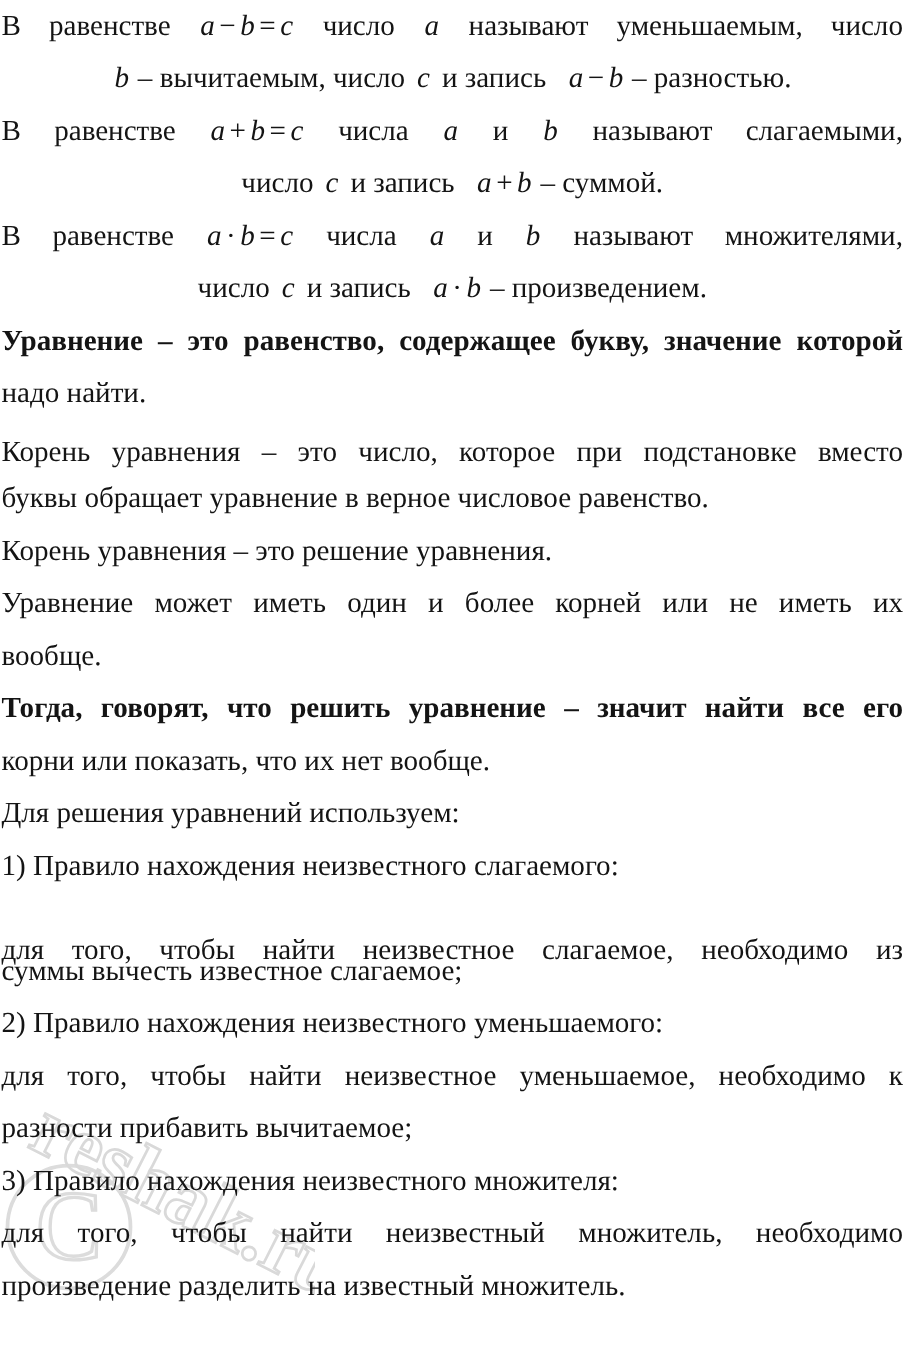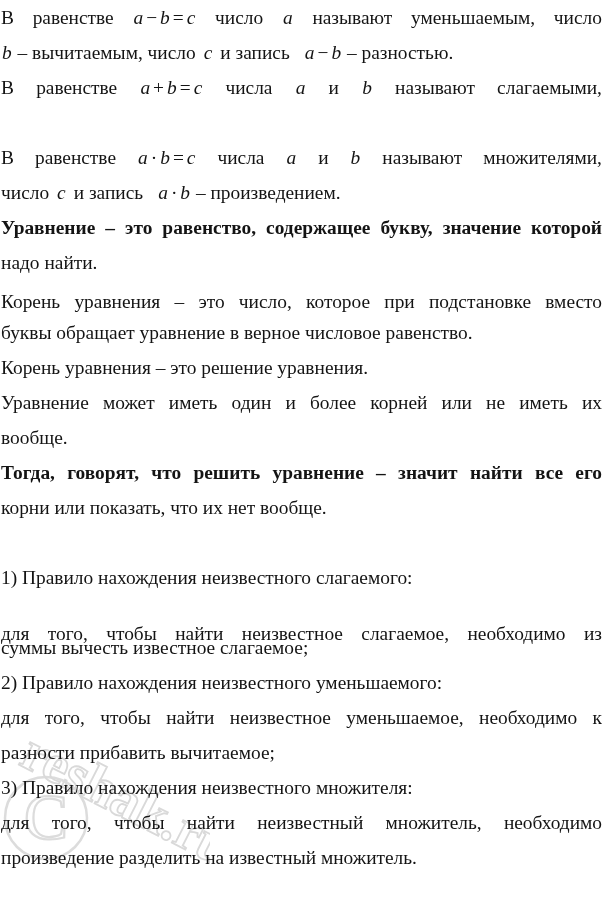--- a/index.html
+++ b/index.html
@@ -49,21 +49,21 @@
     white-space: nowrap;
     letter-spacing: 0;
   }
   
   .line.just {
     display: flex;
     justify-content: space-between;
     white-space: nowrap;
   }
   .line.just > .w { flex: 0 0 auto; }
-  .line.flow { white-space: nowrap; }
+  .line.flow { white-space: nowrap; text-align: center; }
 
   .mi {
     font-style: italic;
     font-family: "Liberation Serif", "DejaVu Serif", serif;
     padding: 0 1px;
   }
   .op { font-style: normal; padding: 0 2px; }
   .sp { display: inline-block; width: 7px; }
   .sp2 { display: inline-block; width: 14px; }
 </style>
@@ -106,20 +106,23 @@
         <span class="w">равенстве</span>
       <span class="w"><span class="mi">a</span><span class="op">+</span><span class="mi">b</span><span class="op">=</span><span class="mi">c</span></span>
       <span class="w">числа</span>
         <span class="w mi">a</span>
         <span class="w">и</span>
         <span class="w mi">b</span>
         <span class="w">называют</span>
         <span class="w">слагаемыми,</span>
     </div>
 
+    <div class="line flow" style="top:105px">
+      число<span class="sp"></span><span class="mi">c</span><span class="sp"></span>и запись<span class="sp2"></span><span><span class="mi">a</span><span class="op">+</span><span class="mi">b</span></span> – суммой.
+    </div>
 
     <div class="line just" style="top:140px">
       <span class="w">В</span>
         <span class="w">равенстве</span>
       <span class="w"><span class="mi">a</span><span class="op">·</span><span class="mi">b</span><span class="op">=</span><span class="mi">c</span></span>
       <span class="w">числа</span>
         <span class="w mi">a</span>
         <span class="w">и</span>
         <span class="w mi">b</span>
         <span class="w">называют</span>
@@ -132,20 +135,21 @@
 
     <div class="line" style="top:210px; text-align:justify; text-align-last:justify; white-space:normal;font-weight:bold;">Уравнение – это равенство, содержащее букву, значение которой</div>
     <div class="line" style="top:245px">надо найти.</div>
     <div class="line" style="top:284px; text-align:justify; text-align-last:justify; white-space:normal;">Корень уравнения – это число, которое при подстановке вместо</div>
     <div class="line" style="top:315px">буквы обращает уравнение в верное числовое равенство.</div>
     <div class="line" style="top:350px">Корень уравнения – это решение уравнения.</div>
     <div class="line" style="top:385px; text-align:justify; text-align-last:justify; white-space:normal;">Уравнение может иметь один и более корней или не иметь их</div>
     <div class="line" style="top:420px">вообще.</div>
     <div class="line" style="top:455px; text-align:justify; text-align-last:justify; white-space:normal;font-weight:bold;">Тогда, говорят, что решить уравнение – значит найти все его</div>
     <div class="line" style="top:490px">корни или показать, что их нет вообще.</div>
+    <div class="line" style="top:525px">Для решения уравнений используем:</div>
     <div class="line" style="top:560px">1) Правило нахождения неизвестного слагаемого:</div>
     <div class="line" style="top:616px; text-align:justify; text-align-last:justify; white-space:normal;font-family:Liberation Serif, serif;">для того, чтобы найти неизвестное слагаемое, необходимо из</div>
     <div class="line" style="top:630px">суммы вычесть известное слагаемое;</div>
     <div class="line" style="top:665px">2) Правило нахождения неизвестного уменьшаемого:</div>
     <div class="line" style="top:700px; text-align:justify; text-align-last:justify; white-space:normal;">для того, чтобы найти неизвестное уменьшаемое, необходимо к</div>
     <div class="line" style="top:735px">разности прибавить вычитаемое;</div>
     <div class="line" style="top:770px">3) Правило нахождения неизвестного множителя:</div>
     <div class="line" style="top:805px; text-align:justify; text-align-last:justify; white-space:normal;">для того, чтобы найти неизвестный множитель, необходимо</div>
     <div class="line" style="top:840px">произведение разделить на известный множитель.</div>
 

